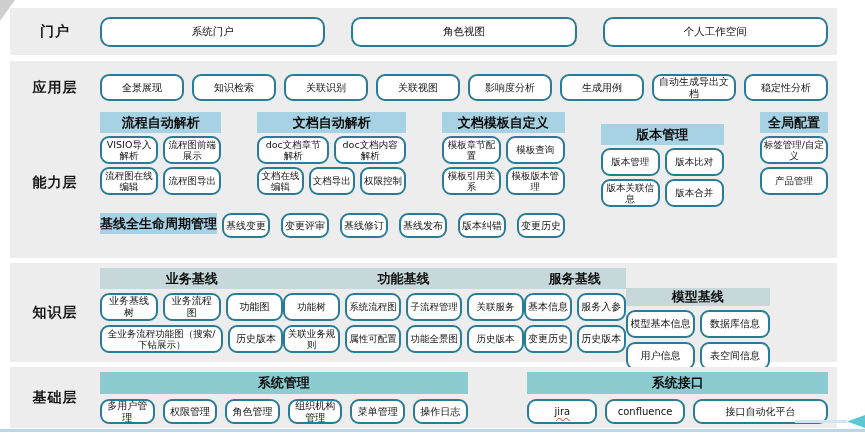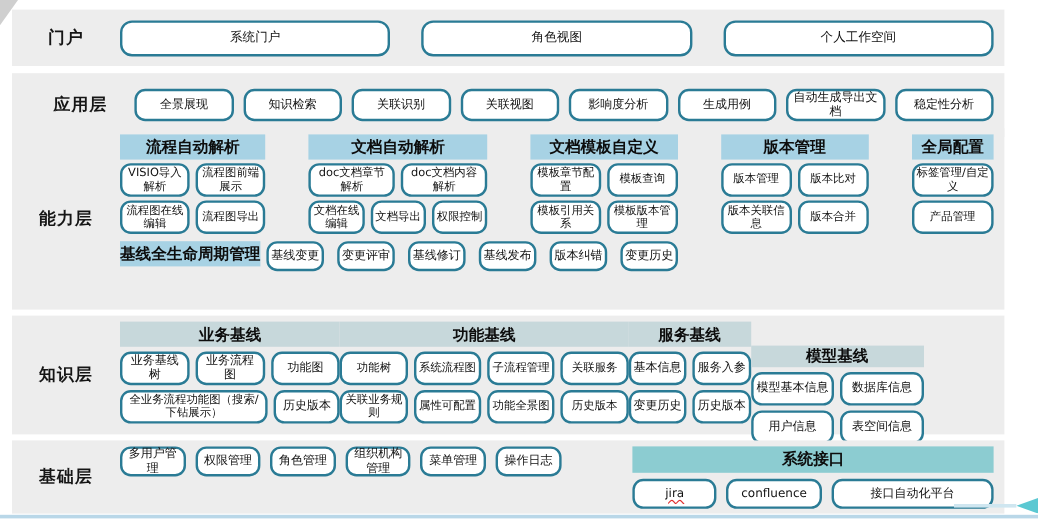--- a/index.html
+++ b/index.html
@@ -8,21 +8,21 @@
     background:#ffffff;
     font-family:"DejaVu Sans","Liberation Sans",sans-serif;
     color:#111;
   }
   .band{
     position:absolute;left:10px;width:827px;
     background:var(--band-bg,#ededed);
     display:flex;box-sizing:border-box;
   }
   #band-portal{top:8px;height:47px;}
-  #band-app{top:61px;height:53px;padding-left:12px;}
+  #band-app{top:61px;height:53px;}
   #band-cap{top:107px;height:151px;}
   #band-knw{top:263px;height:99px;}
   #band-fnd{top:367px;height:61px;}
 
   .band-label{
     flex:0 0 90px;display:flex;align-items:center;justify-content:center;
     font-weight:700;font-size:14px;letter-spacing:1px;color:#151515;
   }
   .band-content{flex:1;padding-right:9px;box-sizing:border-box;display:flex;}
   .col{flex-direction:column;}
@@ -52,21 +52,21 @@
   .g-row{display:flex;gap:5px;flex:0 0 auto;height:28px;}
   .g-row .btn{flex:1;}
 
   
   #band-cap .band-content{padding-top:5px;}
   .cap-groups{display:flex;justify-content:space-between;gap:36px;}
   .cap-groups .hdr{background:var(--hdr-blue,#a7d2e4);}
   .cap-groups > .group:nth-child(1){width:19.9%;}
   .cap-groups > .group:nth-child(2){width:24.4%;}
   .cap-groups > .group:nth-child(3){width:20.1%;}
-  .cap-groups > .group:nth-child(4){width:20.2%;}
+  .cap-groups > .group:nth-child(4){width:20.2%;margin-top:12px;}
   .cap-groups > .group:nth-child(5){width:11.2%;}
   .baseline{margin-top:6px;display:flex;flex-direction:row;gap:5px;}
   .baseline .hdr{height:21px;background:var(--hdr-blue,#a7d2e4);}
   .baseline .g-row{height:25px;gap:11px;}
   .baseline .btn{font-size:10px;text-align:right;}
 
   
   #band-knw .band-content{padding-top:5px;}
   .knw-groups{display:flex;justify-content:flex-start;width:100%;}
   .knw-groups .hdr{background:var(--hdr-gray,#c7d8db);}
@@ -394,20 +394,21 @@
       </div>
     </div>
   </div>
 
   <div class="band" id="band-fnd">
     <div class="band-label">基础层</div>
     <div class="band-content">
       <div class="fnd-groups">
 
           <div class="group">
+            <div class="hdr">系统管理</div>
             <div class="g-row">
 
                 <div class="btn">多用户管理</div>
 
                 <div class="btn">权限管理</div>
 
                 <div class="btn">角色管理</div>
 
                 <div class="btn">组织机构管理</div>
 

